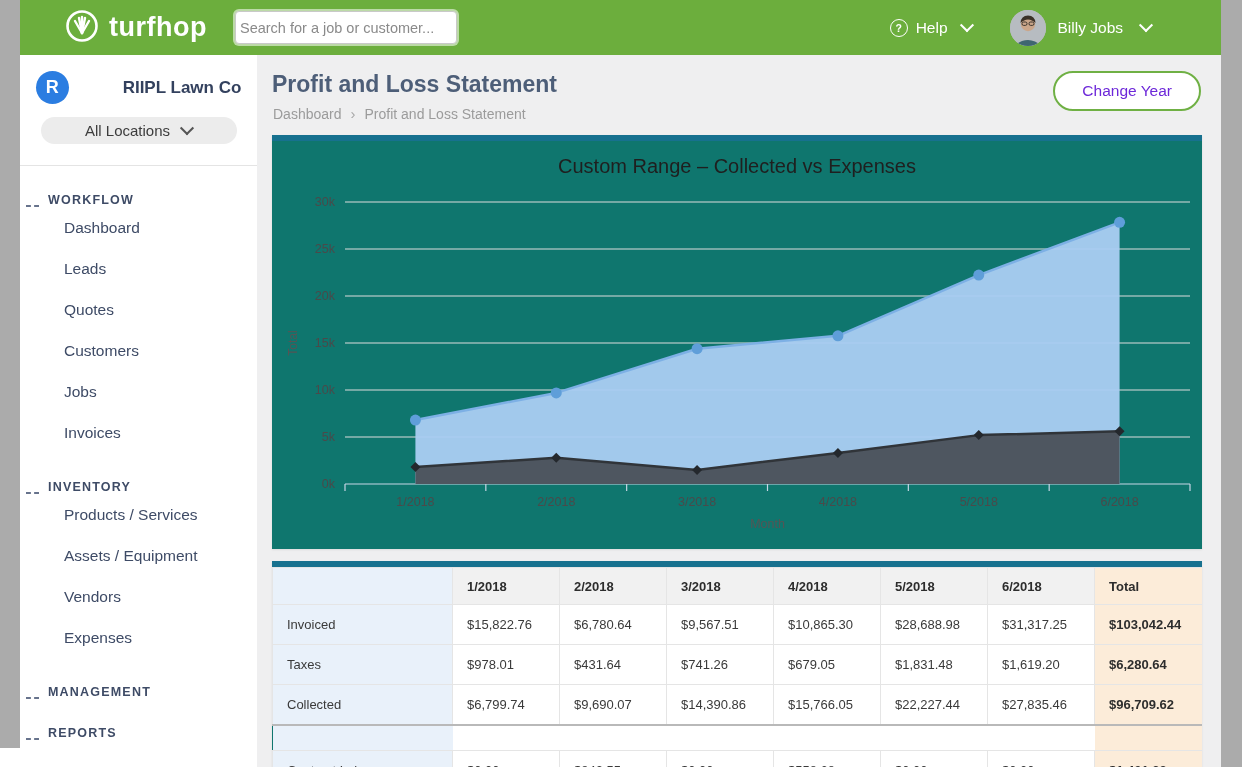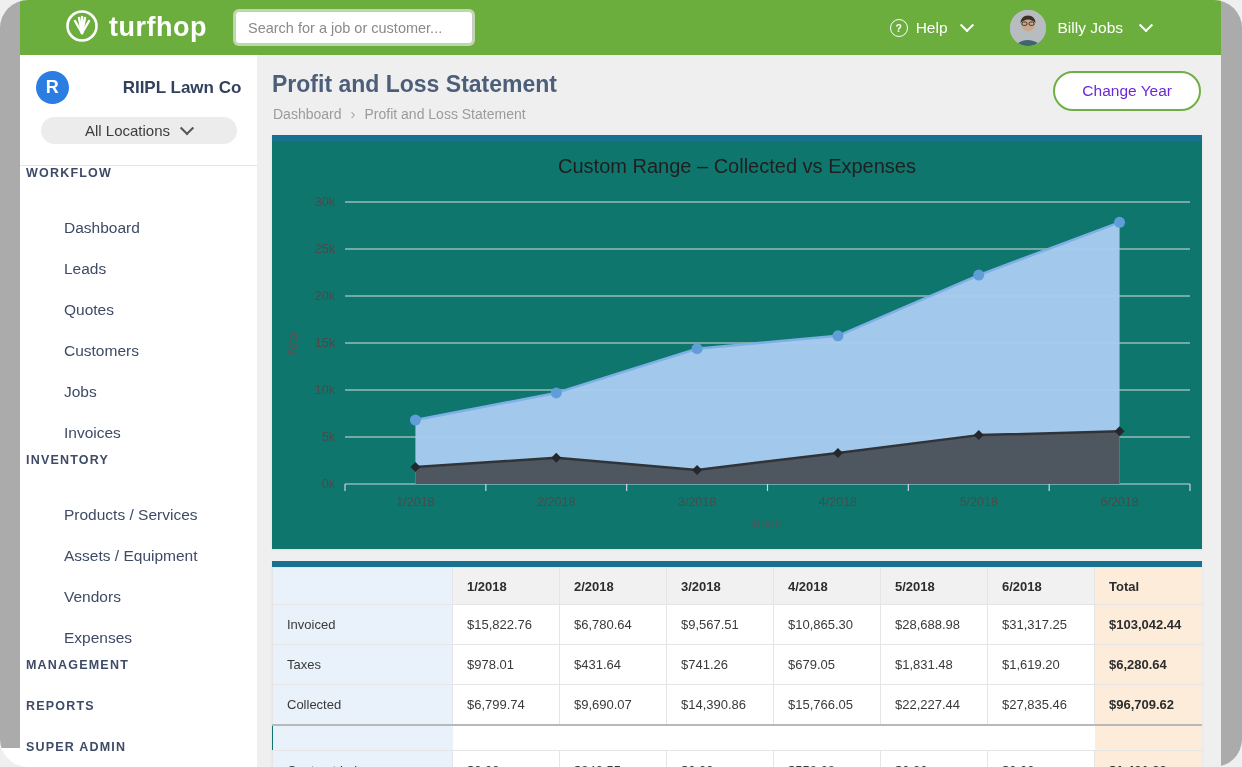--- a/index.html
+++ b/index.html
@@ -1,46 +1,46 @@
 <!DOCTYPE html>
 <html><head>
 <meta charset="utf-8">
 <style>
   html,body{margin:0;padding:0;}
   body{width:1242px;height:767px;overflow:hidden;font-family:"Liberation Sans",sans-serif;background:#efeff0;}
-  .window{position:relative;width:1242px;height:767px;overflow:hidden;background:#efeff0;border-radius:28px;}
+  .window{position:relative;width:1242px;height:767px;overflow:hidden;background:#efeff0;}
 
   
   .scroll-left{position:absolute;left:0;top:0;width:20px;height:748px;background:#ababab;z-index:60;}
   .scroll-left-under{position:absolute;left:0;top:748px;width:20px;height:19px;background:#ffffff;z-index:60;}
   .scroll-right{position:absolute;right:0;top:0;width:21px;height:767px;background:#ababab;z-index:60;}
 
   
   .topbar{position:absolute;left:20px;top:0;width:1201px;height:55px;background:#6cae3d;display:flex;align-items:center;z-index:40;}
   .brand{display:flex;align-items:center;gap:9px;margin-left:44px;}
   .brand-text{color:#fff;font-size:27px;font-weight:bold;letter-spacing:.5px;}
-  .search-input{margin-left:28px;width:212px;height:31px;border:1px solid #c9c9c9;border-radius:4px;box-shadow:0 0 0 2px rgba(255,255,255,.55);padding:0 12px;font-size:14.5px;color:#333;outline:none;font-family:"Liberation Sans",sans-serif;}
+  .search-input{margin-left:28px;width:212px;height:31px;border:1px solid #c9c9c9;border-radius:4px;box-shadow:0 0 0 2px rgba(255,255,255,.55);padding:0 4px;font-size:14.5px;color:#333;outline:none;font-family:"Liberation Sans",sans-serif;}
   .search-input::placeholder{color:#8a8a8a;}
   .topbar-spacer{flex:1;}
   .help{display:flex;align-items:center;gap:8px;color:#fff;font-size:15.5px;cursor:pointer;margin-right:38px;}
   .qmark{display:inline-flex;align-items:center;justify-content:center;width:16px;height:16px;border:1.4px solid #fff;border-radius:50%;font-size:10.5px;font-weight:bold;}
   .chev{display:inline-block;width:8px;height:8px;border-right:2px solid #fff;border-bottom:2px solid #fff;transform:rotate(45deg) translate(-2px,-2px);margin-left:6px;}
   .chev.dark{border-color:#555;}
   .userbox{display:flex;align-items:center;gap:12px;color:#fff;font-size:15.5px;margin-right:70px;cursor:pointer;}
   .avatar{width:36px;height:36px;border-radius:50%;overflow:hidden;background:#b7bcc1;flex:none;}
 
   
   .sidebar{position:absolute;left:20px;top:55px;width:237px;height:712px;background:#fff;z-index:30;}
   .side-head{height:110px;border-bottom:1px solid #e4e4e4;}
   .company{display:flex;align-items:center;gap:10px;justify-content:center;padding-top:16px;}
   .rlogo{width:33px;height:33px;border-radius:50%;background:#2b7de1;color:#fff;display:flex;align-items:center;justify-content:center;font-size:18px;font-weight:bold;}
   .company-name{color:#33415e;font-size:17px;font-weight:600;margin-left:44px;}
   .loc-pill{margin:13px auto 0;width:196px;height:27px;background:#ececec;border-radius:14px;display:flex;align-items:center;justify-content:center;gap:6px;font-size:15px;color:#3c3c3c;cursor:pointer;}
   .nav{padding-top:0;}
-  .nav-header{height:41px;display:flex;align-items:flex-start;gap:9px;color:#3e4b66;font-size:12.5px;font-weight:700;letter-spacing:1.2px;cursor:pointer;}
+  .nav-header{height:41px;display:flex;align-items:flex-end;padding-left:22px;gap:9px;color:#3e4b66;font-size:12.5px;font-weight:700;letter-spacing:1.2px;cursor:pointer;}
   .dash{width:13px;border-top:2px dashed #67738c;display:inline-block;margin-left:-16px;}
   .nav-item{height:41px;display:flex;align-items:center;padding-left:44px;color:#3e4b66;font-size:15.5px;cursor:pointer;}
 
   
   .main{position:absolute;left:257px;top:55px;width:964px;height:712px;background:#efeff0;overflow:hidden;}
   .page-head{position:relative;height:68px;}
   .page-title{position:absolute;left:15px;top:16px;font-size:23px;font-weight:700;color:#4d5e78;}
   .breadcrumb{position:absolute;left:16px;top:50px;font-size:14px;color:#9b9b9b;display:flex;align-items:center;gap:9px;}
   .crumb-sep{font-size:15px;color:#a8a8a8;}
   .change-year{position:absolute;right:20px;top:16px;height:40px;padding:0 27px;border:2px solid #6fb044;border-radius:21px;background:#fff;color:#6d28d9;font-size:15.5px;font-family:"Liberation Sans",sans-serif;cursor:pointer;}

